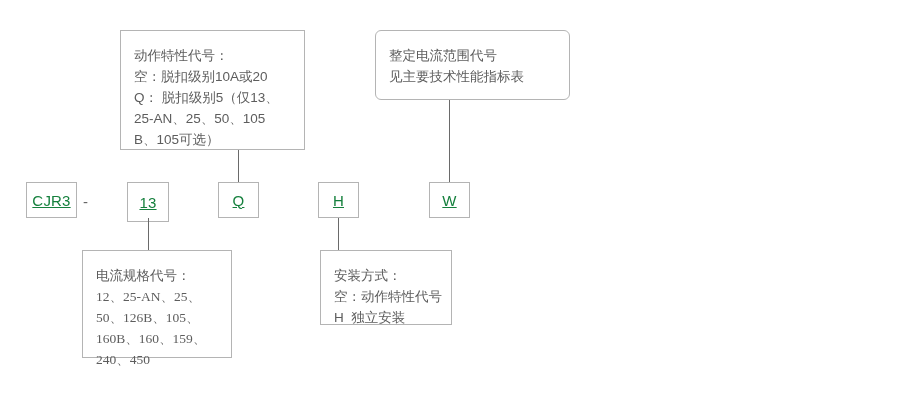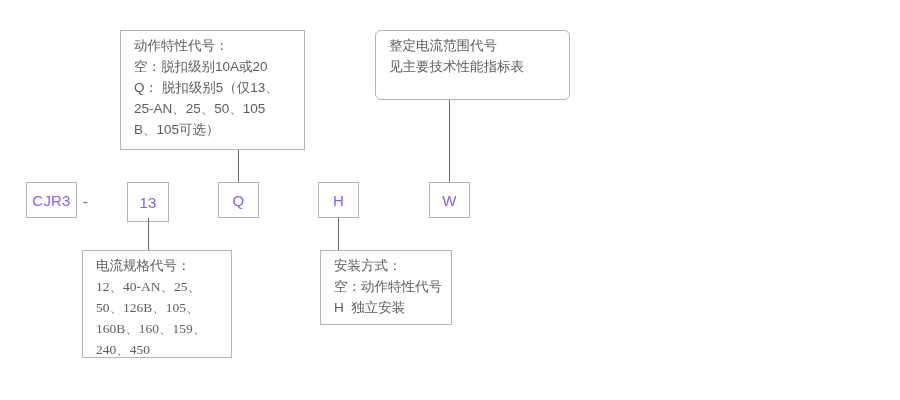--- a/index.html
+++ b/index.html
@@ -21,26 +21,27 @@
     box-sizing: border-box;
     border: 1px solid #b4b4b4;
     background: #ffffff;
   }
   
   .code-box {
     display: flex;
     align-items: center;
     justify-content: center;
     font-size: 15px;
-    color: #8b5cf6;
+    color: #15803d;
     letter-spacing: 0.2px;
+    text-decoration: underline;
   }
   
   .note-box {
-    padding: 4px 13px 12px 13px;
+    padding: 14px 13px 12px 13px;
   }
   .note-line {
     font-size: 13.5px;
     line-height: 21px;
     white-space: pre;
     color: #5d5d5d;
   }
   
   .connector {
     position: absolute;
@@ -97,21 +98,21 @@
 
   <div class="box code-box" style="left:429px; top:182px; width:41px; height:36px;">
     <span>W</span>
   </div>
 
   <div class="connector v-line" style="left:148px; top:218px; height:32px;"></div>
   <div class="connector v-line" style="left:338px; top:218px; height:32px;"></div>
 
   <div class="box note-box" style="left:82px; top:250px; width:150px; height:108px;font-family:Liberation Serif, serif;">
     <div class="note-line">电流规格代号：</div>
-    <div class="note-line">12、40-AN、25、</div>
+    <div class="note-line">12、25-AN、25、</div>
     <div class="note-line">50、126B、105、</div>
     <div class="note-line">160B、160、159、</div>
     <div class="note-line">240、450</div>
   </div>
 
   <div class="box note-box" style="left:320px; top:250px; width:132px; height:75px;">
     <div class="note-line">安装方式：</div>
     <div class="note-line">空：动作特性代号</div>
     <div class="note-line">H  独立安装</div>
   </div>

